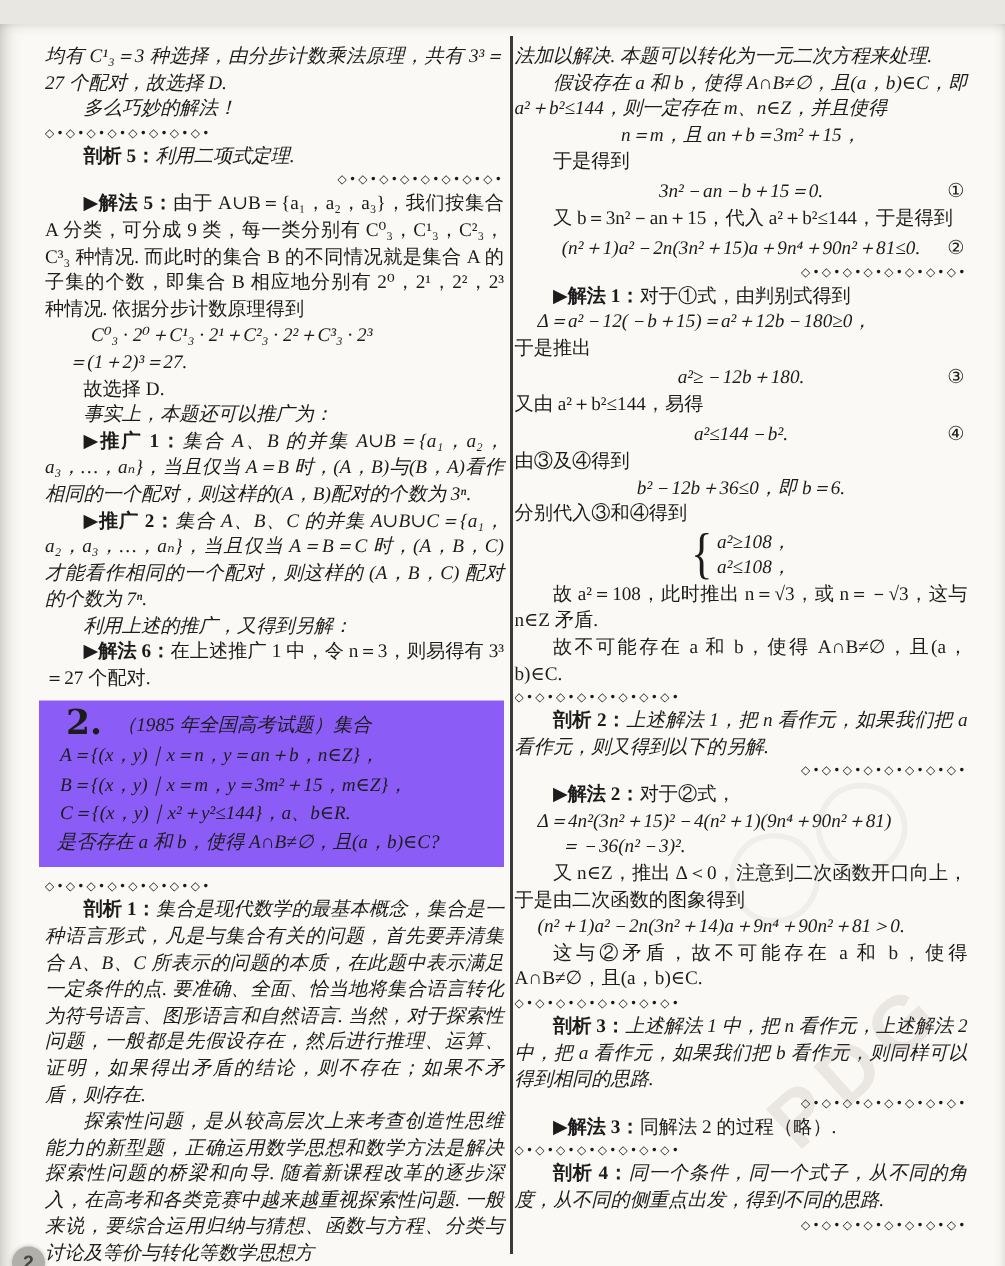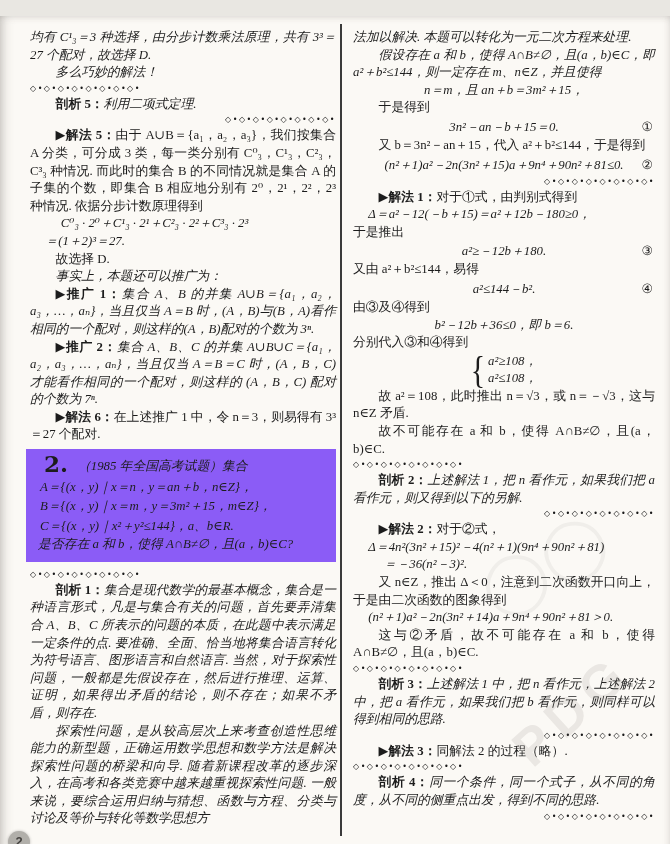--- a/index.html
+++ b/index.html
@@ -7,21 +7,21 @@
     position:relative;width:670px;height:844px;margin:16px auto;
     background:#fbf9f5;overflow:hidden;color:#1c1c1c;
     font-family:"Liberation Serif","DejaVu Serif",serif;
     box-shadow:inset 7px 0 12px -5px rgba(80,75,70,.30),
                inset 0 -7px 12px -5px rgba(80,75,70,.20),
                inset -4px 0 8px -4px rgba(80,75,70,.12),
                inset 0 5px 8px -5px rgba(80,75,70,.12);
   }
   .col{position:absolute;top:13px;font-size:12.8px;line-height:17.6px;}
   .col-left{left:30px;width:306px;}
-  .col-right{left:353px;width:302px;}
+  .col-right{left:343px;width:302px;}
   .vrule{position:absolute;left:340px;top:8px;width:2px;height:812px;background:#3a3a3a;}
   p.para{margin:0;text-align:justify;}
   .indent{text-indent:2em;}
   .lbl{font-weight:bold;font-style:normal;}
   .kai{font-style:italic;}
   .math{font-style:italic;}
   .fline{margin:0;font-style:italic;}
   .pad1{padding-left:1.2em;}
   .pad2{padding-left:2.4em;}
   .ctr{text-align:center;}
@@ -56,27 +56,28 @@
 <div class="page">
 
   <div class="vrule"></div>
 
   <div class="col col-left">
     <p class="para kai">均有 C¹₃＝3 种选择，由分步计数乘法原理，共有 3³＝27 个配对，故选择 D.</p>
     <p class="para indent kai">多么巧妙的解法！</p>
     <div class="orn">◇•◇•◇•◇•◇•◇•◇•◇•</div>
     <p class="para indent kai"><b class="lbl">剖析 5：</b><span>利用二项式定理.</span></p>
     <div class="orn orn-r">◇•◇•◇•◇•◇•◇•◇•◇•</div>
-    <p class="para indent"><b class="lbl">▶解法 5：</b><span>由于 A∪B＝{a₁，a₂，a₃}，我们按集合 A 分类，可分成 3 类，每一类分别有 C⁰₃，C¹₃，C²₃，C³₃ 种情况. 而此时的集合 B 的不同情况就是集合 A 的子集的个数，即集合 B 相应地分别有 2⁰，2¹，2²，2³ 种情况. 依据分步计数原理得到</span></p>
+    <p class="para indent"><b class="lbl">▶解法 5：</b><span>由于 A∪B＝{a₁，a₂，a₃}，我们按集合 A 分类，可分成 9 类，每一类分别有 C⁰₃，C¹₃，C²₃，C³₃ 种情况. 而此时的集合 B 的不同情况就是集合 A 的子集的个数，即集合 B 相应地分别有 2⁰，2¹，2²，2³ 种情况. 依据分步计数原理得到</span></p>
     <p class="fline pad2">C⁰₃ · 2⁰＋C¹₃ · 2¹＋C²₃ · 2²＋C³₃ · 2³</p>
     <p class="fline pad1">＝(1＋2)³＝27.</p>
     <p class="para indent">故选择 D.</p>
     <p class="para indent kai">事实上，本题还可以推广为：</p>
     <p class="para indent kai"><b class="lbl">▶推广 1：</b><span>集合 A、B 的并集 A∪B＝{a₁，a₂，a₃，…，aₙ}，当且仅当 A＝B 时，(A，B)与(B，A)看作相同的一个配对，则这样的(A，B)配对的个数为 3ⁿ.</span></p>
     <p class="para indent kai"><b class="lbl">▶推广 2：</b><span>集合 A、B、C 的并集 A∪B∪C＝{a₁，a₂，a₃，…，aₙ}，当且仅当 A＝B＝C 时，(A，B，C) 才能看作相同的一个配对，则这样的 (A，B，C) 配对的个数为 7ⁿ.</span></p>
+    <p class="para indent kai">利用上述的推广，又得到另解：</p>
     <p class="para indent"><b class="lbl">▶解法 6：</b><span>在上述推广 1 中，令 n＝3，则易得有 3³＝27 个配对.</span></p>
 
     <div class="problem-box">
       <p class="prob-first"><span class="prob-num">2.</span><span class="kai">（1985 年全国高考试题）集合</span></p>
       <p class="prob-line">A＝{(x，y)｜x＝n，y＝an＋b，n∈Z}，</p>
       <p class="prob-line">B＝{(x，y)｜x＝m，y＝3m²＋15，m∈Z}，</p>
       <p class="prob-line">C＝{(x，y)｜x²＋y²≤144}，a、b∈R.</p>
       <p class="prob-q">是否存在 a 和 b，使得 A∩B≠∅，且(a，b)∈C?</p>
     </div>
 

